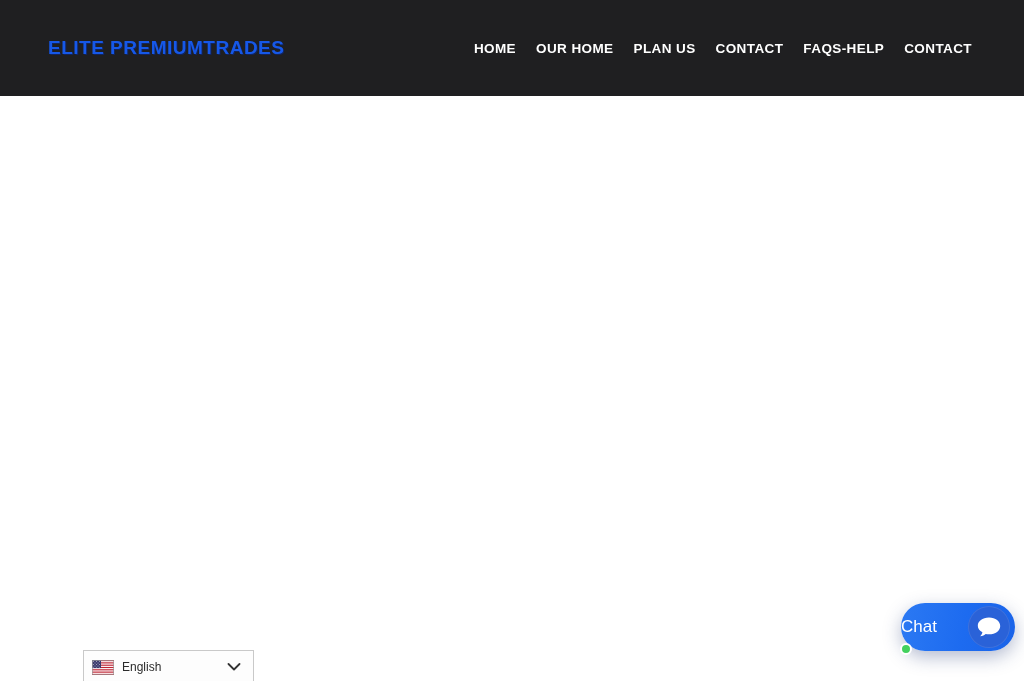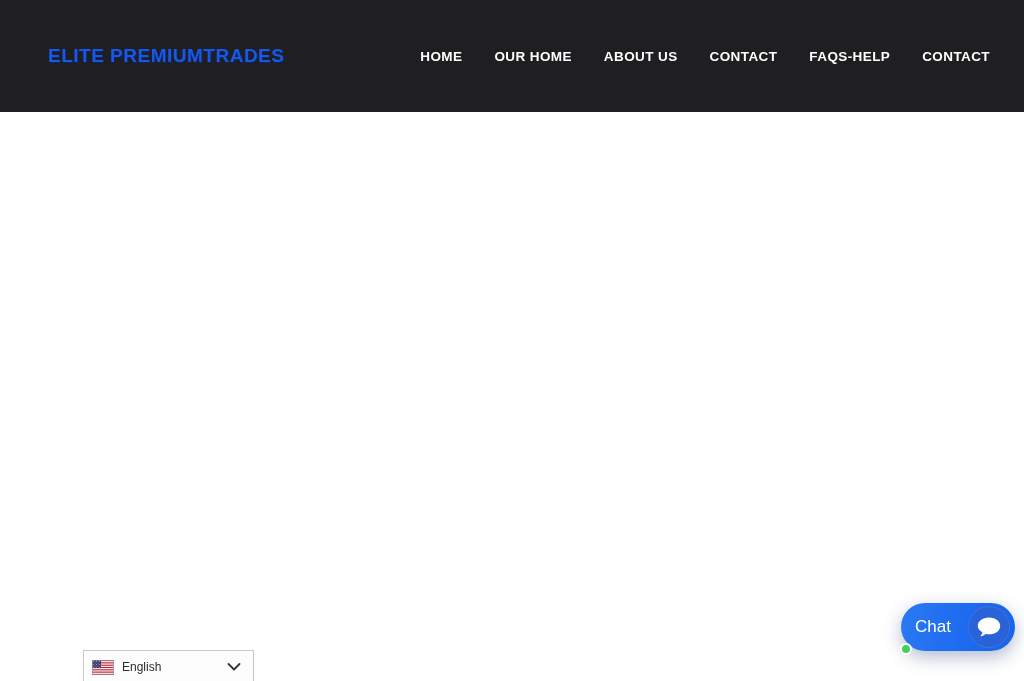--- a/index.html
+++ b/index.html
@@ -12,40 +12,40 @@
     height: 681px;
     overflow: hidden;
     background: #ffffff;
   }
 
   
   .header {
     position: absolute;
     top: 0; left: 0;
     width: 100%;
-    height: 112px;
+    height: 96px;
     background: #1f1f21;
     display: flex;
     align-items: center;
     justify-content: space-between;
-    padding: 0 34px 0 48px;
+    padding: 0 52px 0 48px;
   }
   .logo {
     font-size: 19px;
     font-weight: 700;
     letter-spacing: 0.5px;
     color: #1658e8;
     text-shadow: 1px 1px 0 rgba(8, 40, 140, 0.55);
     cursor: pointer;
     white-space: nowrap;
   }
   .nav {
     display: flex;
     align-items: center;
-    gap: 32px;
+    gap: 20px;
     text-align: right;
   }
   .nav a {
     color: #ffffff;
     text-decoration: none;
     font-size: 13.5px;
     font-weight: 700;
     letter-spacing: 0.4px;
     white-space: nowrap;
     cursor: pointer;
@@ -61,21 +61,20 @@
     border-radius: 24px;
     background: linear-gradient(100deg, #2b79f3 0%, #1d6bf0 55%, #1a63e8 100%);
     box-shadow: 0 6px 18px rgba(40, 60, 120, 0.35);
     display: flex;
     align-items: center;
     cursor: pointer;
   }
   .chat-label {
     color: #ffffff;
     font-size: 17px;
-    margin-left: 14px;
   }
   .chat-circle {
     position: absolute;
     right: 5px;
     top: 3px;
     width: 42px;
     height: 42px;
     border-radius: 50%;
     background: #2a62d8;
     box-shadow: inset 0 0 0 1px rgba(255,255,255,0.10);
@@ -118,21 +117,21 @@
 </head>
 <body>
 
 <div class="page">
 
   <div class="header">
     <div class="logo">ELITE PREMIUMTRADES</div>
     <div class="nav">
       <a>HOME</a>
       <a>OUR HOME</a>
-      <a>ABOUT US</a>
+      <a>PLAN US</a>
       <a>CONTACT</a>
       <a>FAQS-HELP</a>
       <a>CONTACT</a>
     </div>
   </div>
 
   <div class="main-content"></div>
 
   <div class="chat-widget">
     <span class="chat-label">Chat</span>

